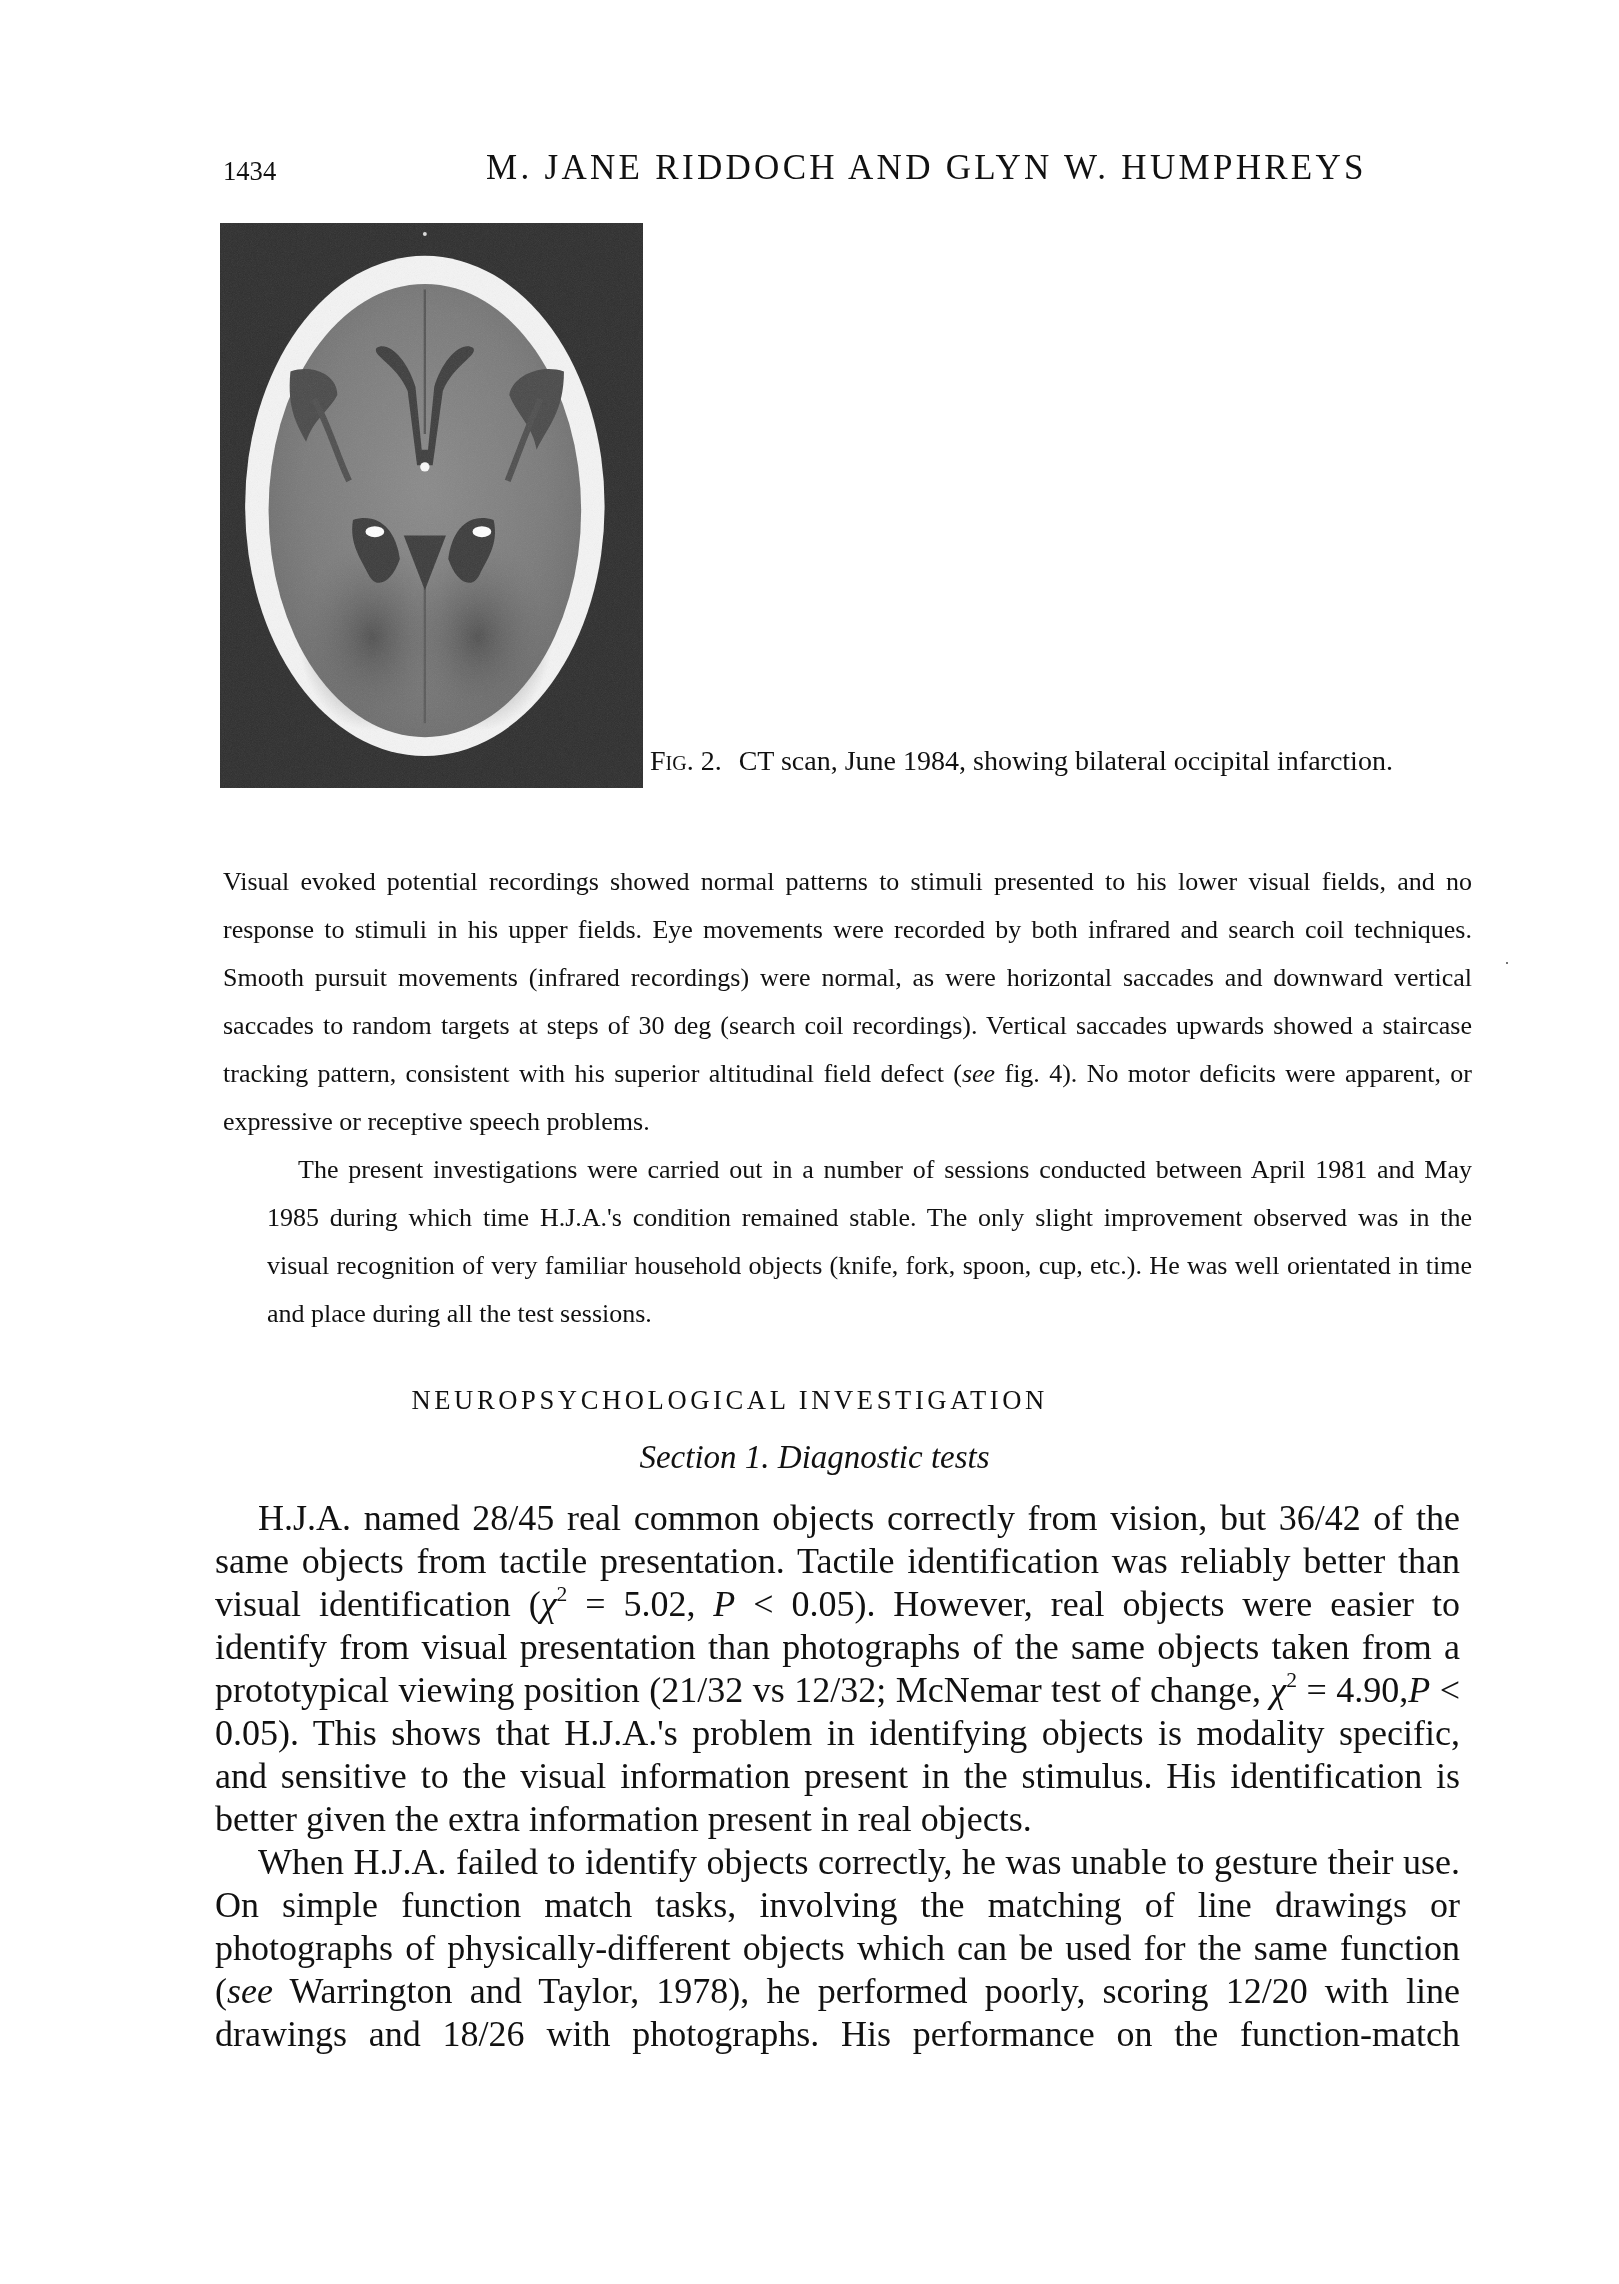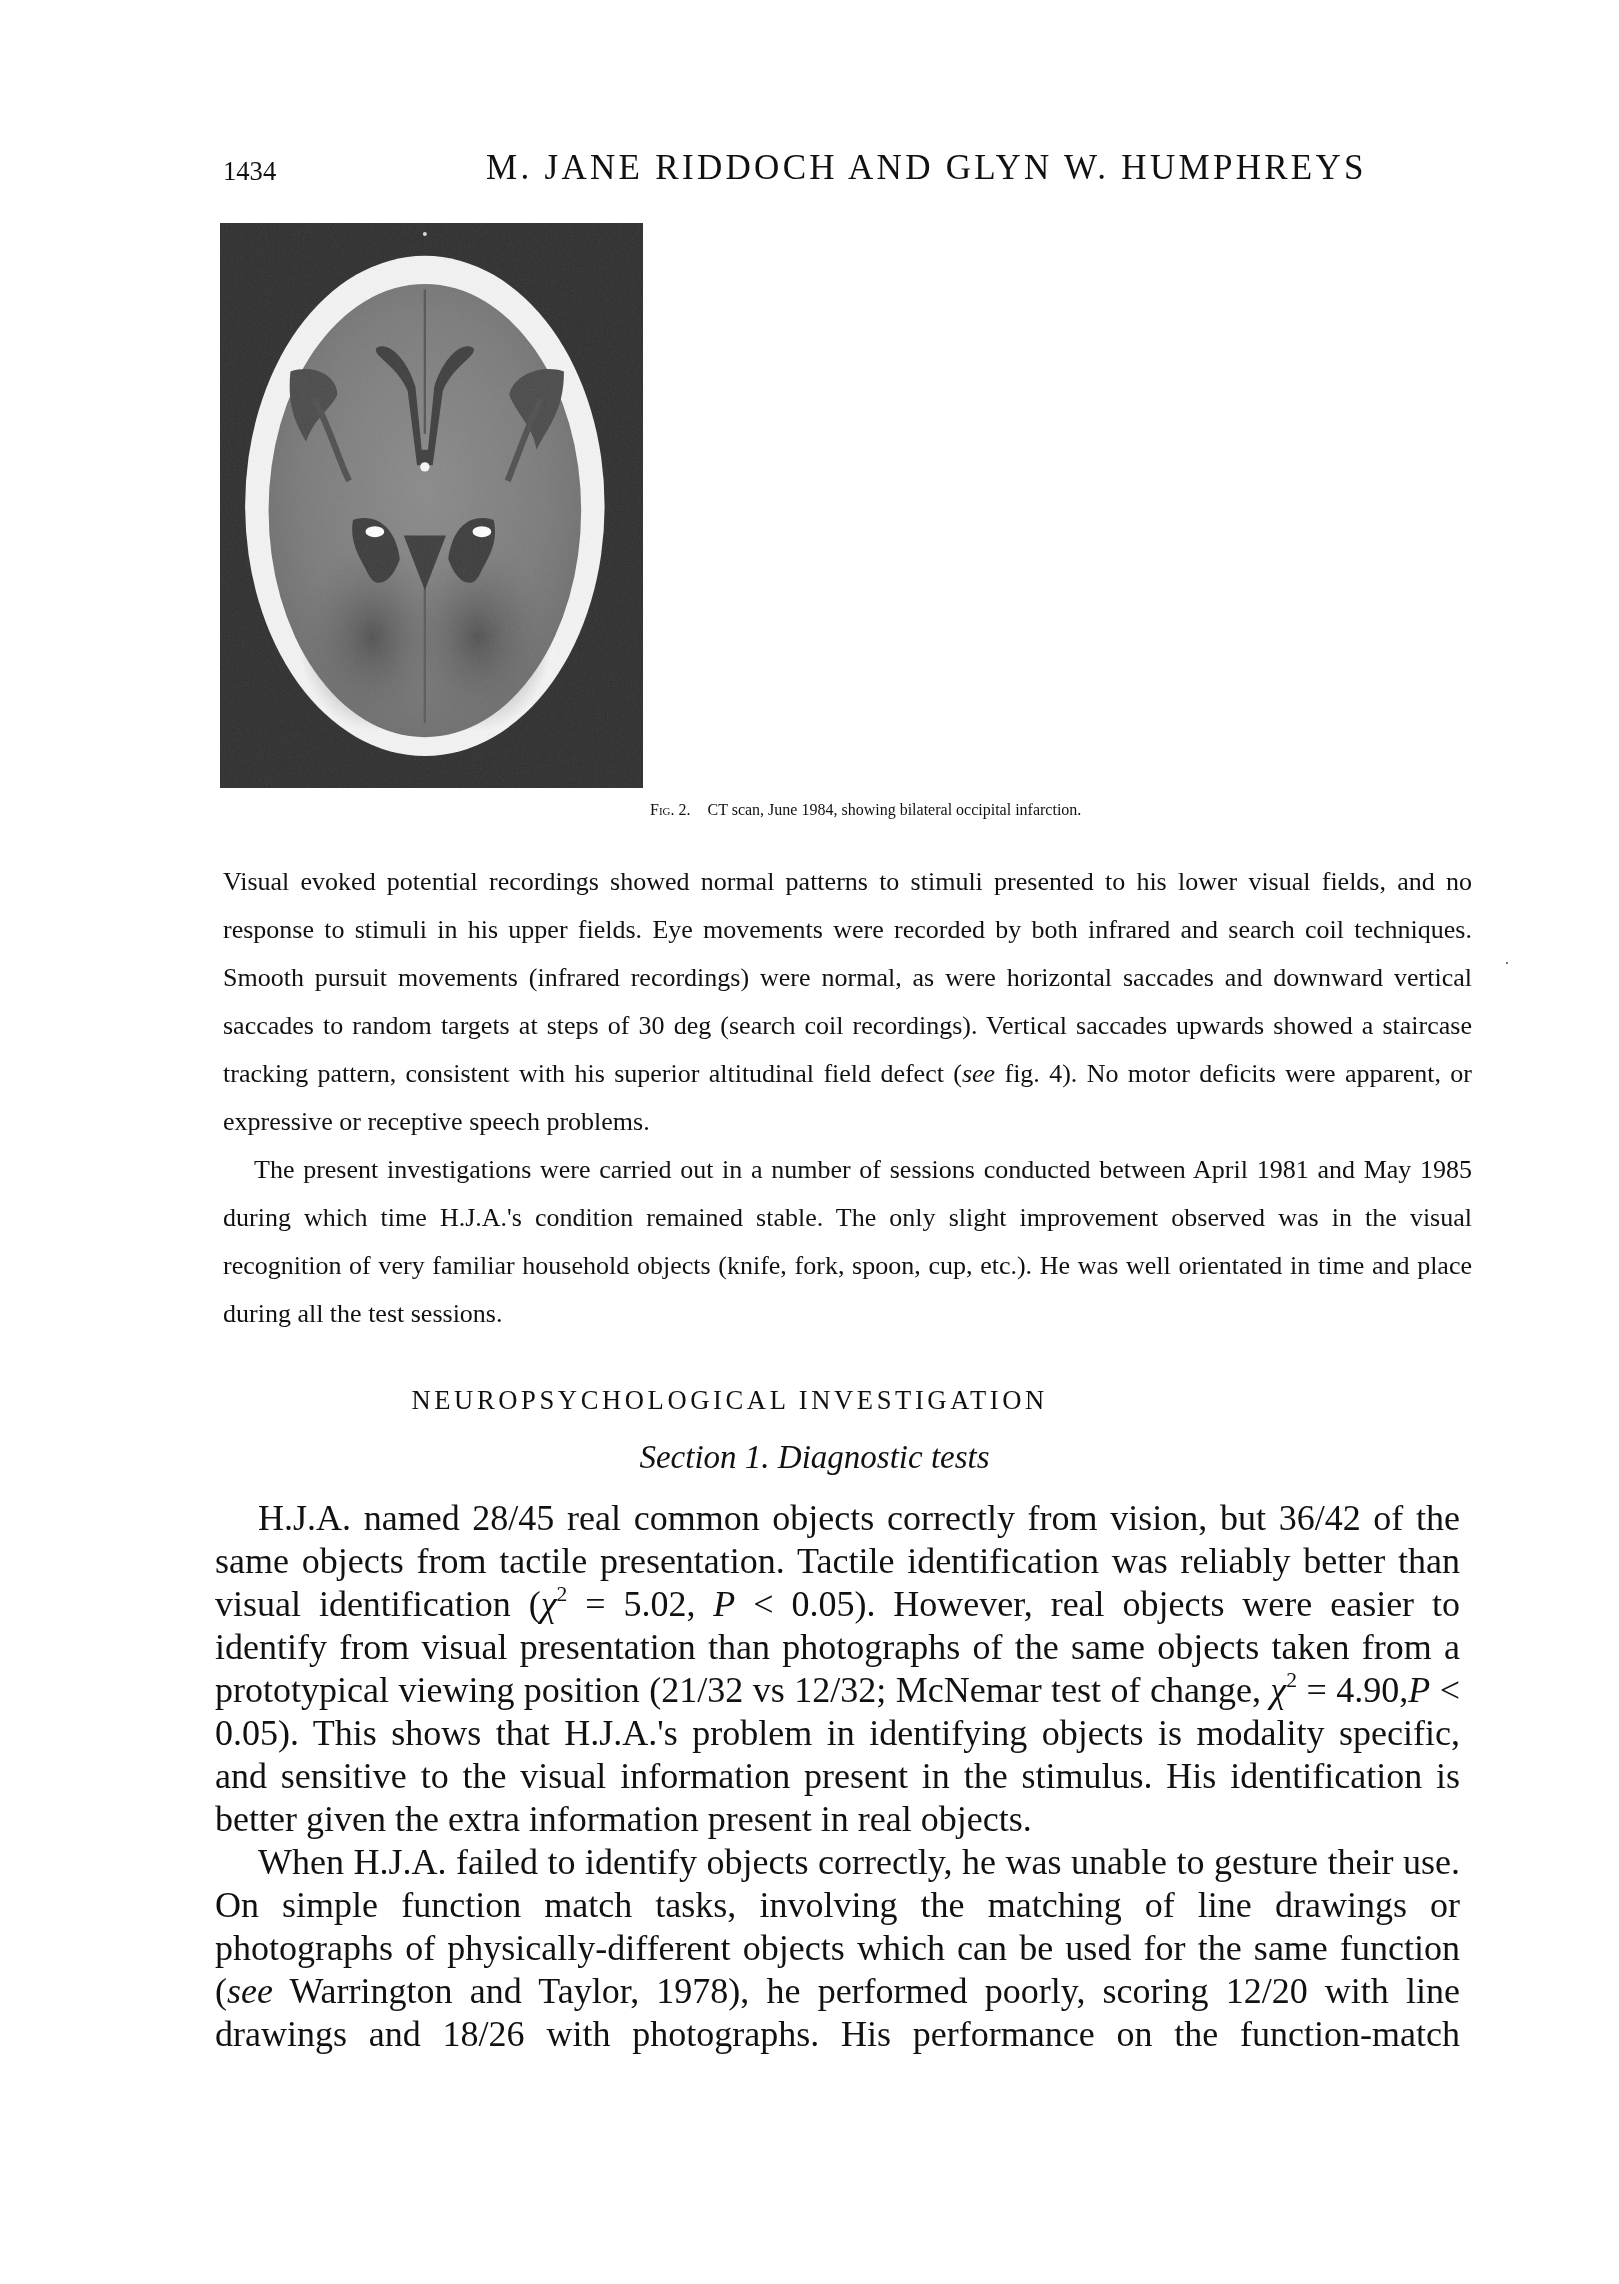--- a/index.html
+++ b/index.html
@@ -35,42 +35,42 @@
       top: 223px;
       width: 423px;
       height: 565px;
       background: #2e2e2e;
       overflow: hidden;
     }
     .figure svg { display: block; width: 100%; height: 100%; }
     .caption {
       position: absolute;
       left: 650px;
-      top: 801px;
-      font-size: 16px;
+      top: 745px;
+      font-size: 28px;
       white-space: nowrap;
     }
     .caption .fig-label {
       font-variant: small-caps;
       margin-right: 17px;
     }
     .small-block {
       position: absolute;
       left: 223px;
       top: 858px;
       width: 1249px;
       font-size: 26px;
       line-height: 48px;
     }
     .small-block p {
       margin: 0;
       text-align: justify;
       text-align-last: left;
     }
-    .small-block p.indent { text-indent: 31px; }
+    .small-block p.indent { text-indent: 31px; margin-left: 44px; }
     .section-heading {
       position: absolute;
       left: 0;
       width: 1436px;
       top: 1385px;
       text-align: center;
       font-size: 26.6px;
       letter-spacing: 3.6px;
       padding-left: 23.4px;
       box-sizing: border-box;

